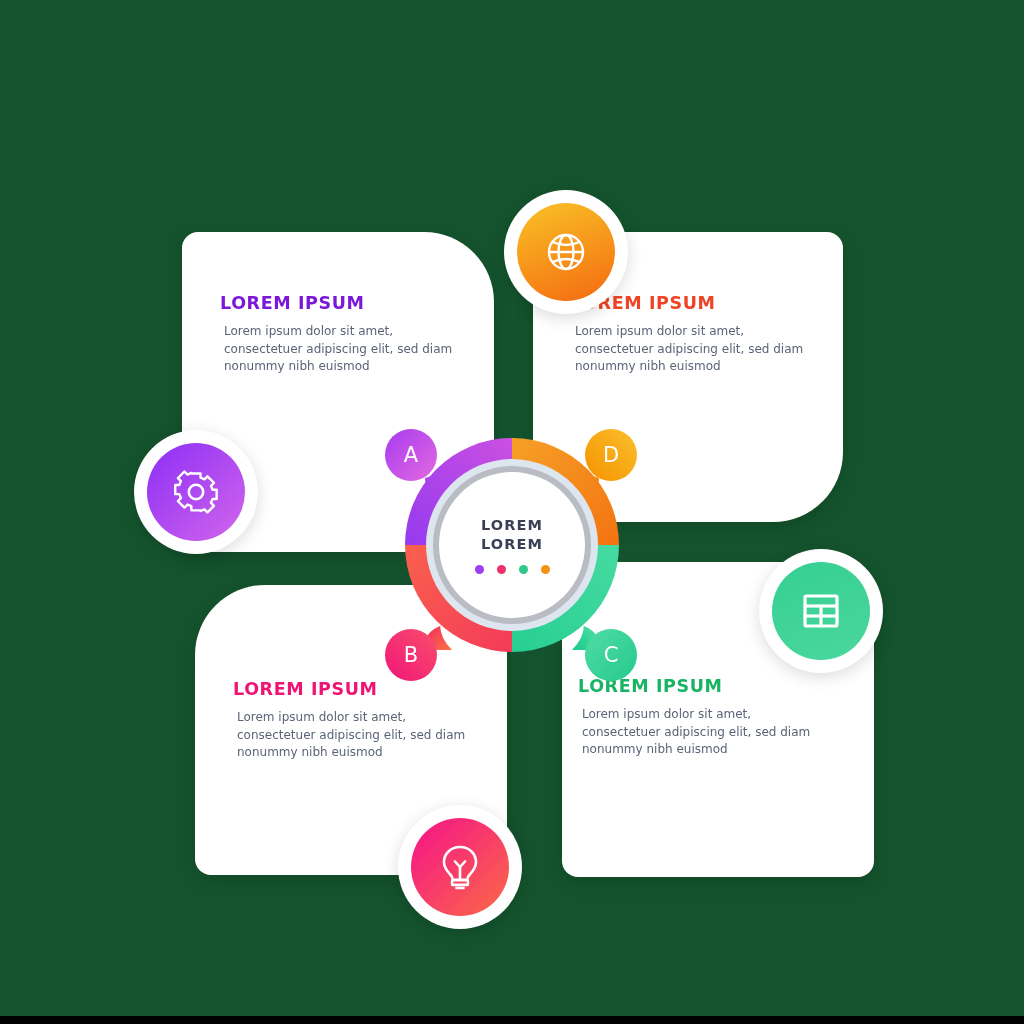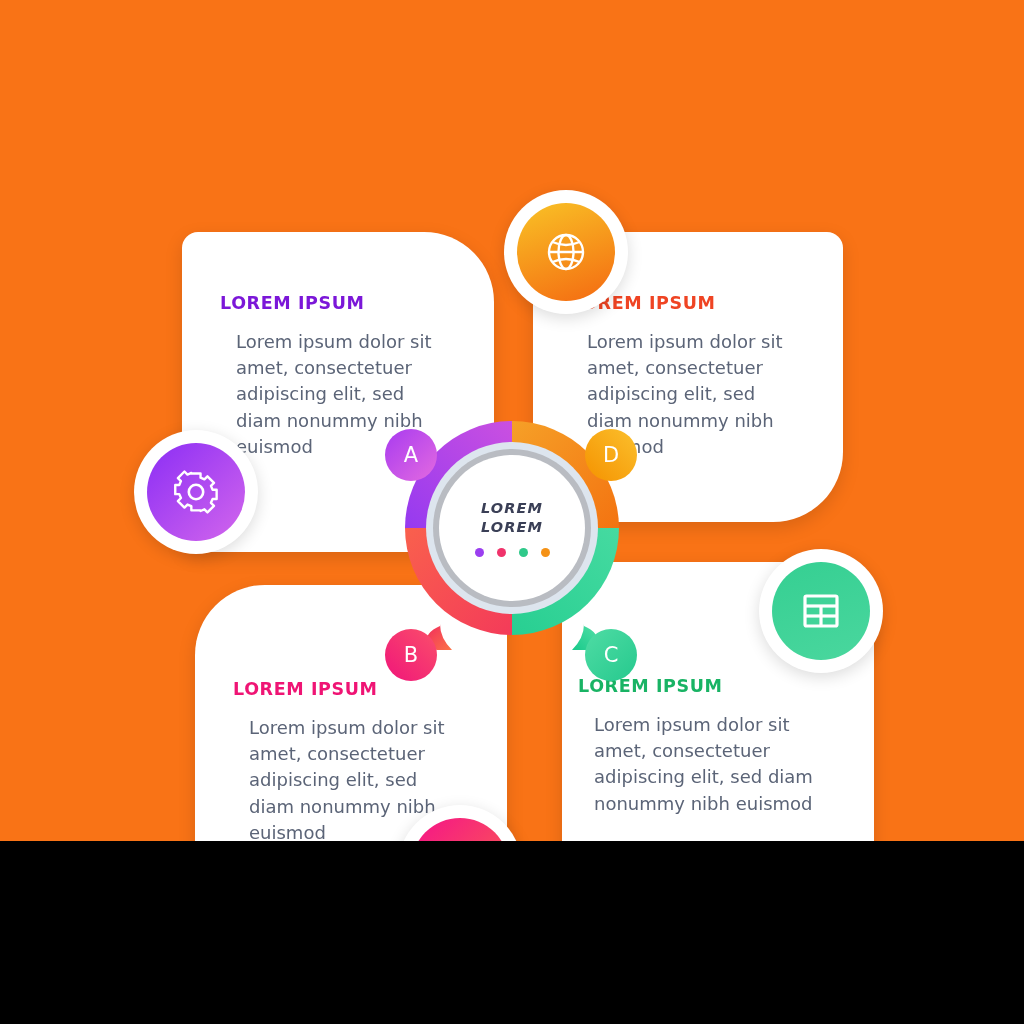--- a/index.html
+++ b/index.html
@@ -3,22 +3,22 @@
 <meta charset="utf-8">
 <style>
   html, body {
     margin: 0;
     padding: 0;
     background: #000000;
   }
   #stage {
     position: relative;
     width: 1024px;
-    height: 841px;
-    background: #f97316;
+    height: 1016px;
+    background: #14532d;
     overflow: hidden;
     font-family: "DejaVu Sans", "Liberation Sans", sans-serif;
   }
 
   
   .panel {
     position: absolute;
     background: #ffffff;
     box-shadow: 0 6px 18px rgba(0,0,0,0.13);
     box-sizing: border-box;
@@ -55,32 +55,32 @@
   .panel-br .panel-inner { top: 115px; left: 16px; right: 28px; }
 
   .panel-title {
     font-size: 17.5px;
     font-weight: 700;
     letter-spacing: 0.6px;
     margin: 0 0 10px 0;
     line-height: 1.1;
   }
   .panel-body {
-    font-size: 18px;
+    font-size: 12px;
     line-height: 1.45;
     color: #5b6477;
-    margin: 16px;
+    margin: 4px;
     max-width: 240px;
   }
 
   
   #hub {
     position: absolute;
-    left: 405px; top: 421px;
-    width: 214px; height: 214px; font-style: italic;
+    left: 405px; top: 438px;
+    width: 214px; height: 214px;
   }
   .hub-outer {
     position: absolute;
     inset: 0;
     border-radius: 50%;
   }
   .hub-arc {
     position: absolute;
     width: 214px; height: 214px;
     border-radius: 50%;

